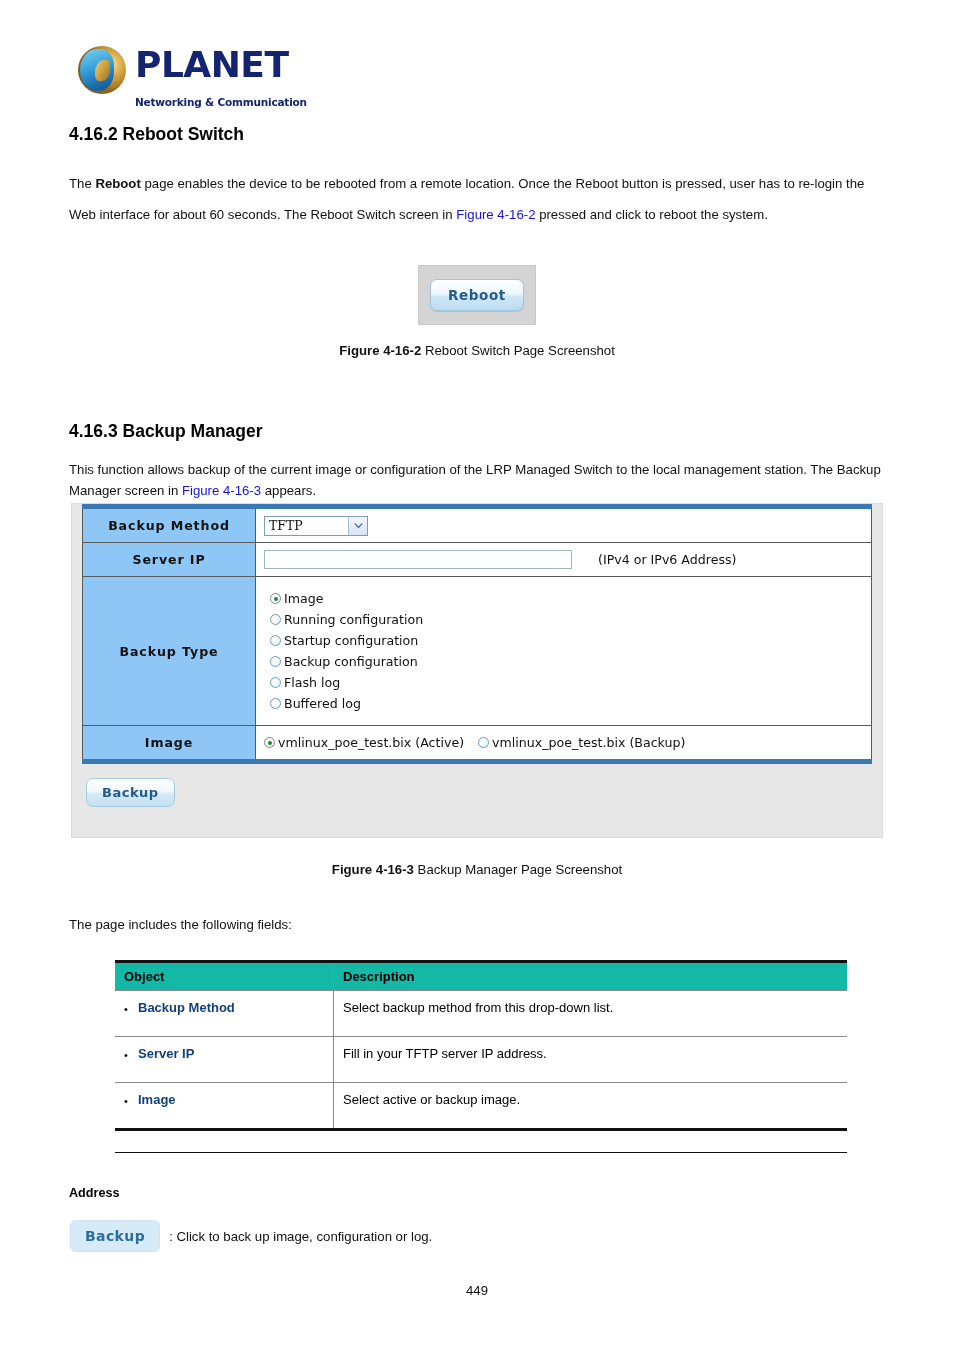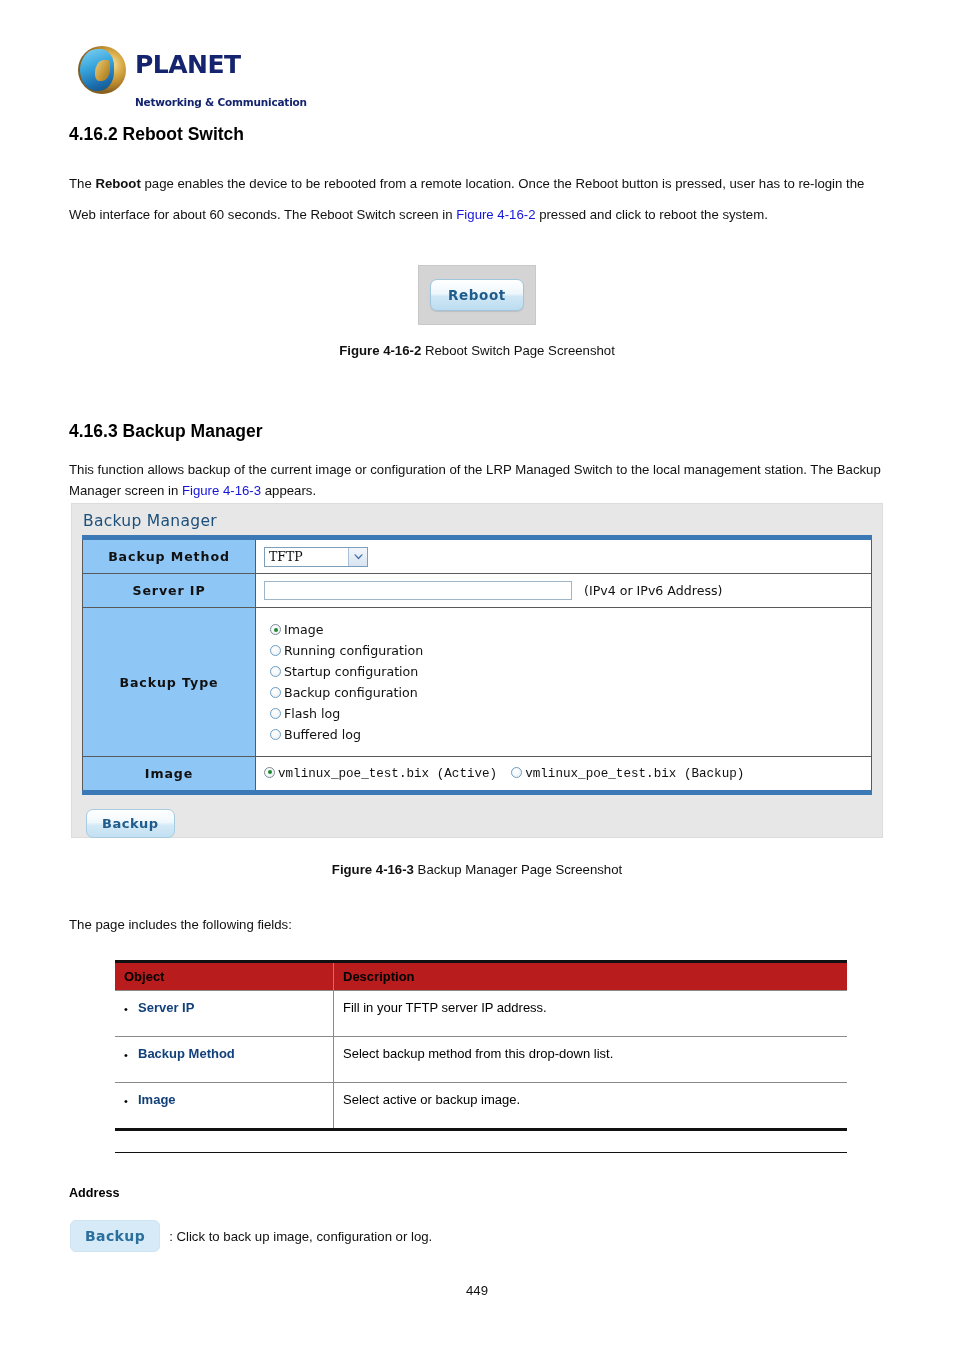--- a/index.html
+++ b/index.html
@@ -50,21 +50,21 @@
     border-radius: 60% 20% 55% 30%;
     background: linear-gradient(120deg, #e9cf86 0%, #c79a38 55%, #9a7226 100%);
   }
   .logo-text {
     margin-left: 9px;
     padding-top: 2px;
   }
   .logo-word {
     font-family: "DejaVu Sans", sans-serif;
     font-weight: bold;
-    font-size: 25px;
+    font-size: 36px;
     letter-spacing: -0.5px;
     color: #14246e;
     line-height: 33px;
   }
   .logo-tag {
     font-family: "DejaVu Sans", sans-serif;
     font-weight: bold;
     font-size: 10.5px;
     color: #14246e;
     line-height: 13px;
@@ -227,35 +227,35 @@
     height: 19px;
     border: 1px solid #9fb6c9;
     background: #fff;
     vertical-align: middle;
     box-sizing: border-box;
   }
   .hint {
     font-family: "DejaVu Sans", sans-serif;
     font-size: 12.6px;
     color: #111;
-    margin-left: 8px;
+    margin-left: 22px;
     vertical-align: middle;
   }
 
   
   .radio-list { padding: 5px 0 5px 6px; }
   .radio-line {
     display: flex;
     align-items: center;
     height: 21px;
     font-family: "DejaVu Sans", sans-serif;
     font-size: 12.6px;
     color: #111;
   }
-  .radio-inline { display: inline-flex; align-items: flex-start; margin-right: 14px; font-family: Liberation Mono, monospace; }
+  .radio-inline { display: inline-flex; align-items: center; margin-right: 14px; }
   .rb {
     width: 11px; height: 11px;
     border-radius: 50%;
     border: 1px solid #7d8b97;
     background: radial-gradient(circle at 40% 35%, #ffffff 0%, #f2f6f9 60%, #dfe7ed 100%);
     margin-right: 3px;
     position: relative;
     flex: 0 0 auto;
     box-sizing: border-box;
   }
@@ -286,21 +286,21 @@
   
   .ftable {
     position: absolute;
     left: 115px;
     top: 960px;
     width: 732px;
     border-collapse: collapse;
     border-top: 3px solid #111;
   }
   .ftable th {
-    background: #b91c1c;
+    background: #14b8a6;
     font-size: 13px;
     font-weight: bold;
     text-align: left;
     padding: 6px 9px;
     border-bottom: 1px solid #8a8a8a;
     color: #000;
   }
   .ftable td {
     font-size: 13px;
     padding: 9px 9px 9px 9px;
@@ -399,21 +399,20 @@
   <span class="b">Figure 4-16-2</span><span> Reboot Switch Page Screenshot</span>
 </div>
 
 <div class="h2" id="heading-backup">4.16.3 Backup Manager</div>
 
 <div class="para" id="para-backup">
   <span>This function allows backup of the current image or configuration of the LRP Managed Switch to the local management station. The Backup Manager screen in </span><span class="link">Figure 4-16-3</span><span> appears.</span>
 </div>
 
 <div class="shot-backup">
-  <div class="bm-title">Backup Manager</div>
 
   <table class="bm-table">
     <tbody>
         <tr class="row-method">
       <td class="bm-label">Backup Method</td>
       <td class="bm-field">
         <span class="sel">
           <span class="sel-val">TFTP</span>
           <span class="sel-arrow">
             <svg width="11" height="8" viewBox="0 0 11 8">
@@ -494,29 +493,29 @@
 <div class="para" id="para-fields">The page includes the following fields:</div>
 
 <table class="ftable">
   <tbody>
       <tr>
     <th class="col-obj">Object</th>
     <th>Description</th>
   </tr>
   <tr>
     <td class="col-obj">
+      <span class="bullet">•</span><span class="obj-name">Backup Method</span>
+    </td>
+    <td>Select backup method from this drop-down list.</td>
+  </tr>
+  <tr>
+    <td class="col-obj">
       <span class="bullet">•</span><span class="obj-name">Server IP</span>
     </td>
     <td>Fill in your TFTP server IP address.</td>
-  </tr>
-  <tr>
-    <td class="col-obj">
-      <span class="bullet">•</span><span class="obj-name">Backup Method</span>
-    </td>
-    <td>Select backup method from this drop-down list.</td>
   </tr>
   <tr>
     <td class="col-obj">
       <span class="bullet">•</span><span class="obj-name">Image</span>
     </td>
     <td>Select active or backup image.</td>
   </tr>
 </tbody>
   </table>
 <div class="ftable-underline"></div>

